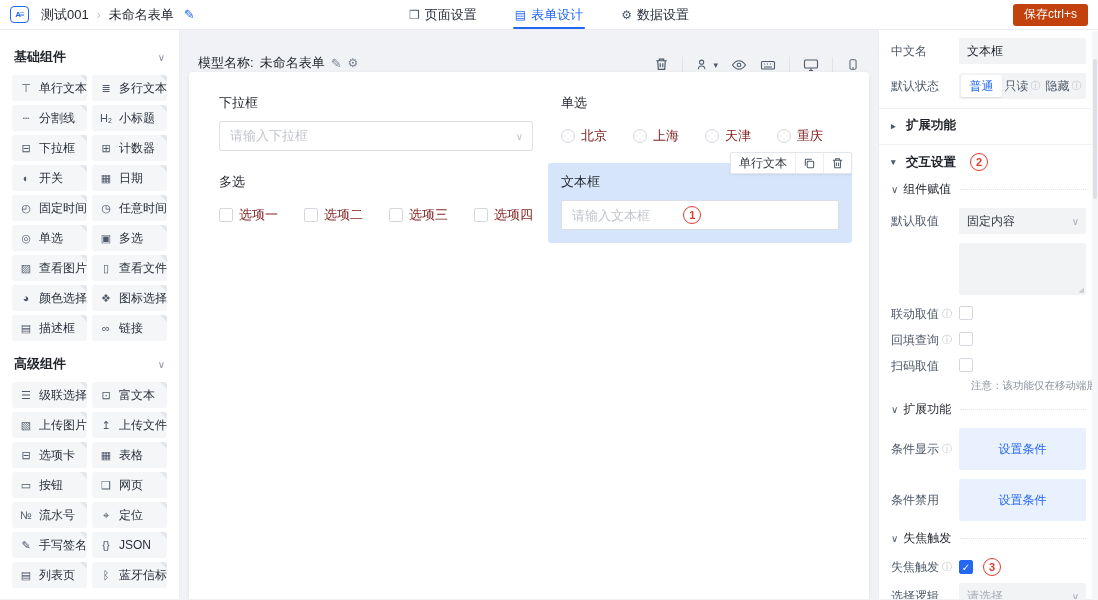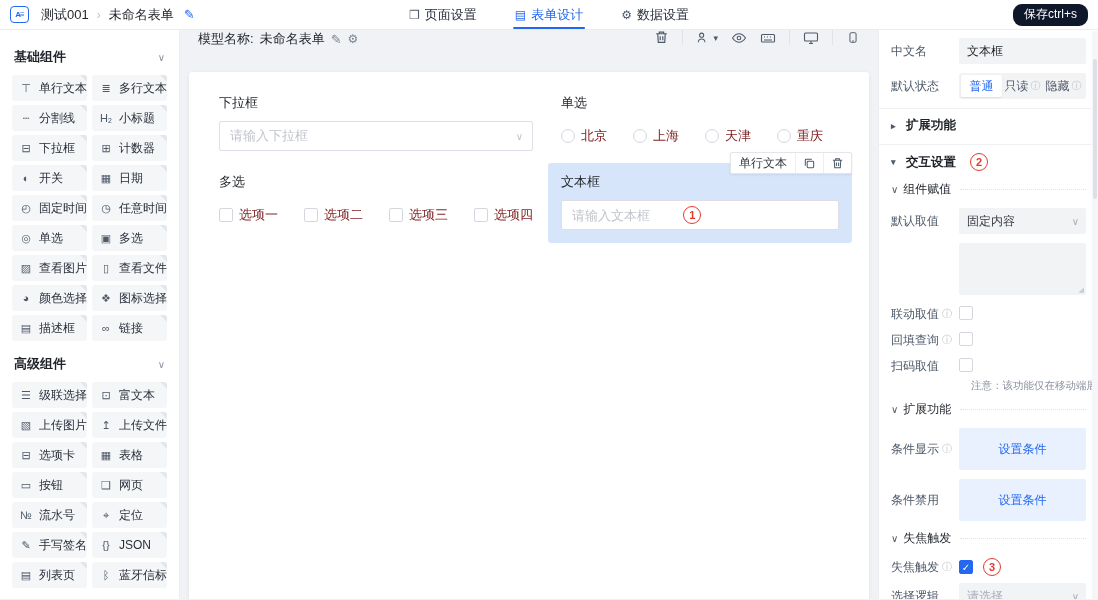--- a/index.html
+++ b/index.html
@@ -11,38 +11,38 @@
   .logo { width:19px; height:17px; border:1.6px solid #2468f2; border-radius:4px; color:#2468f2; font-size:8px; font-weight:bold; display:flex; align-items:center; justify-content:center; letter-spacing:-1px; }
   .breadcrumb { display:flex; align-items:center; gap:8px; margin-left:12px; }
   .crumb-sep { color:#c0c4cc; font-size:12px; }
   .edit-pencil { color:#2468f2; font-size:13px; margin-left:2px; cursor:pointer; }
   .tabs { position:absolute; left:50%; transform:translateX(-50%); display:flex; gap:38px; height:100%; }
   .tab { display:flex; align-items:center; gap:5px; height:100%; color:#272e3b; cursor:pointer; position:relative; font-size:13px; }
   .tab .tab-icon { font-size:12px; color:#4e5969; }
   .tab.active { color:#2468f2; }
   .tab.active .tab-icon { color:#2468f2; }
   .tab.active::after { content:""; position:absolute; left:-2px; right:-2px; bottom:0; height:2px; background:#2468f2; border-radius:1px; }
-  .save-btn { margin-left:auto; height:22px; padding:0 11px; background:#0f172a; color:#fff; border:none; border-radius:9px; font-size:12px; cursor:pointer; }
+  .save-btn { margin-left:auto; height:22px; padding:0 11px; background:#c2410c; color:#fff; border:none; border-radius:3px; font-size:12px; cursor:pointer; }
 
   
   .content { display:flex; height:569px; }
 
   
   .sidebar { width:180px; background:#fff; border-right:1px solid #eceef1; padding:8px 12px; overflow:hidden; }
   .sec-title { display:flex; align-items:center; justify-content:space-between; font-weight:bold; font-size:13px; margin:10px 2px 9px; }
   .sec-title .chev { color:#8a919f; font-size:10px; font-weight:normal; }
   .comp-grid { display:grid; grid-template-columns:1fr 1fr; gap:4px 5px; margin-bottom:14px; }
   .comp { position:relative; display:flex; align-items:center; gap:6px; height:26px; background:#f4f6f8; border-radius:3px; padding:0 7px; font-size:12px; color:#2a2f3a; cursor:grab; overflow:hidden; }
   .comp::after { content:""; position:absolute; top:0; right:0; border-left:7px solid transparent; border-top:7px solid #e3e7ec; }
   .comp .cicon { width:14px; text-align:center; color:#4e5969; font-size:11px; flex:none; }
   .comp .clabel { white-space:nowrap; }
 
   
   .main { flex:1; display:flex; flex-direction:column; background:#f0f2f5; overflow:hidden; }
-  .canvas-header { height:42px; display:flex; align-items:flex-start; padding:0 18px; flex:none; }
+  .canvas-header { height:42px; display:flex; align-items:flex-end; padding:0 18px; flex:none; }
   .model-row { display:flex; align-items:center; gap:6px; font-size:13px; }
   .model-edit { color:#7d8694; font-size:13px; cursor:pointer; }
   .model-gear { color:#7d8694; font-size:12px; cursor:pointer; }
   .canvas-toolbar { margin-left:auto; display:flex; align-items:center; gap:13px; color:#4e5969; }
   .tb-btn { display:flex; align-items:center; cursor:pointer; }
   .tb-btn svg { display:block; }
   .tb-sep { width:1px; height:15px; background:#e0e2e6; }
   .caret { font-size:9px; color:#4e5969; margin-left:2px; }
   .canvas-card { flex:1; background:#fff; margin:0 9px; border-radius:3px 3px 0 0; box-shadow:0 1px 4px rgba(31,35,41,.07);
                  padding:22px 30px; display:grid; grid-template-columns:1fr 1fr; gap:22px 28px; align-content:start; }

